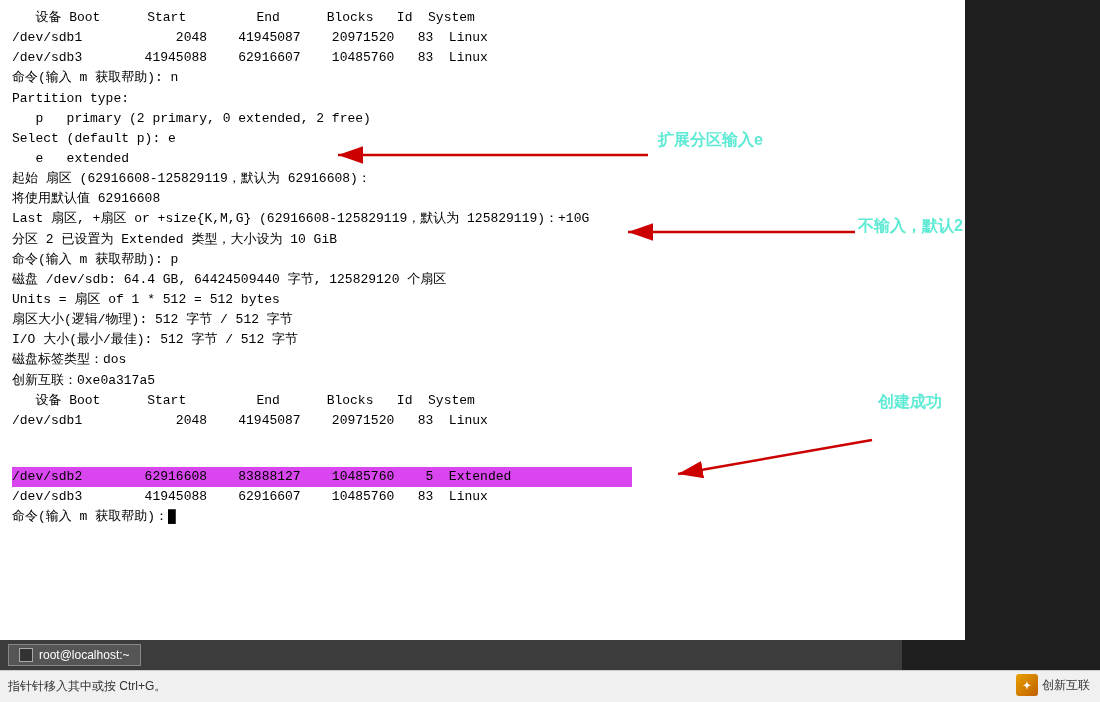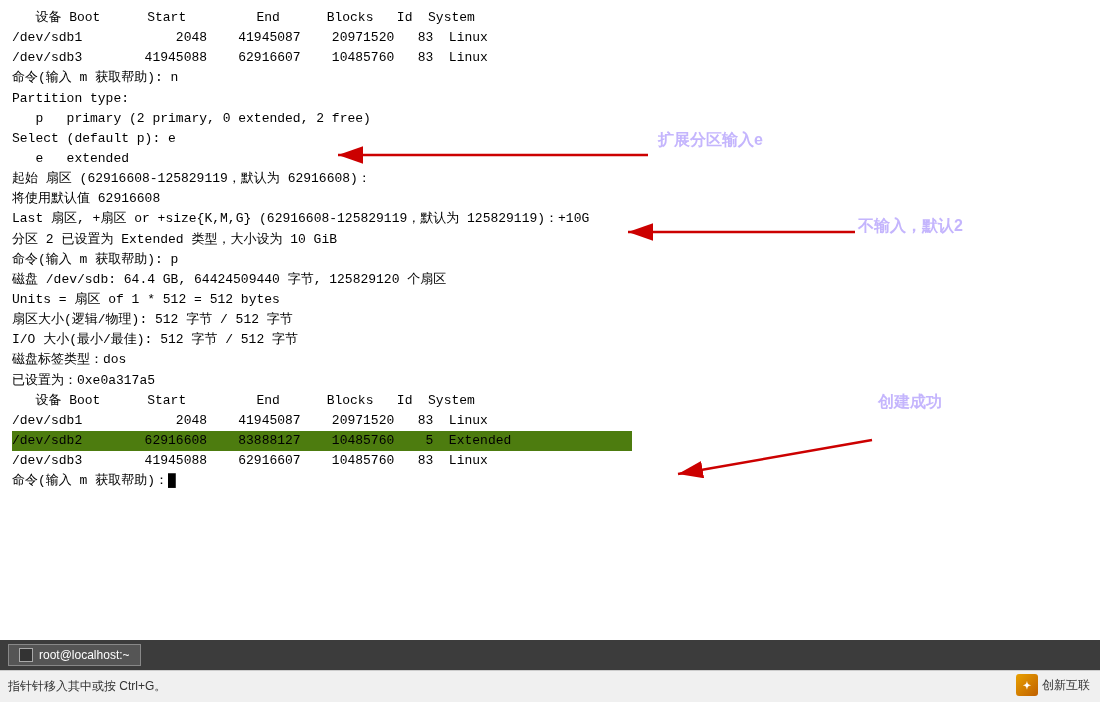--- a/index.html
+++ b/index.html
@@ -8,60 +8,61 @@
       height: 702px;
       background: #1e1e1e;
       font-family: 'Courier New', Courier, monospace;
       font-size: 13px;
       overflow: hidden;
       position: relative;
     }
 
     
     #terminal {
-      width: 1100px;
+      width: 965px;
       height: 640px;
       background: #ffffff;
       color: #000000;
       padding: 8px 12px;
       overflow: hidden;
       position: relative;
     }
 
     .term-line {
       line-height: 1.55;
       white-space: pre;
       font-size: 13px;
     }
 
     .highlighted-row {
-      background: #4d7c0f;
+      background: #d946ef;
       display: inline-block;
       width: 620px;
+      margin-top: 36px;
     }
 
     
     .annotation {
       position: absolute;
-      color: #c4b5fd;
+      color: #5eead4;
       font-family: 'SimSun', 'Microsoft YaHei', sans-serif;
       font-size: 16px;
       font-weight: bold;
       pointer-events: none;
     }
 
     
     .arrow-svg {
       position: absolute;
       pointer-events: none;
     }
 
     
     #taskbar {
-      width: 1100px;
+      width: 902px;
       height: 30px;
       background: #3c3c3c;
       display: flex;
       align-items: center;
       padding: 0 8px;
       position: absolute;
       bottom: 32px;
       left: 0;
     }
 
@@ -150,21 +151,21 @@
     <div class="term-line">Last 扇区, +扇区 or +size{K,M,G} (62916608-125829119，默认为 125829119)：+10G</div>
     <div class="term-line">分区 2 已设置为 Extended 类型，大小设为 10 GiB</div>
     <div class="term-line"></div>
     <div class="term-line">命令(输入 m 获取帮助): p</div>
     <div class="term-line"></div>
     <div class="term-line">磁盘 /dev/sdb: 64.4 GB, 64424509440 字节, 125829120 个扇区</div>
     <div class="term-line">Units = 扇区 of 1 * 512 = 512 bytes</div>
     <div class="term-line">扇区大小(逻辑/物理): 512 字节 / 512 字节</div>
     <div class="term-line">I/O 大小(最小/最佳): 512 字节 / 512 字节</div>
     <div class="term-line">磁盘标签类型：dos</div>
-    <div class="term-line">已设置为：0xe0a317a5</div>
+    <div class="term-line">创新互联：0xe0a317a5</div>
     <div class="term-line"></div>
     <div class="term-line">   设备 Boot      Start         End      Blocks   Id  System</div>
     <div class="term-line">/dev/sdb1            2048    41945087    20971520   83  Linux</div>
     <div class="term-line"><span class="highlighted-row">/dev/sdb2        62916608    83888127    10485760    5  Extended</span></div>
     <div class="term-line">/dev/sdb3        41945088    62916607    10485760   83  Linux</div>
     <div class="term-line"></div>
     <div class="term-line"></div>
     <div class="term-line">命令(输入 m 获取帮助)：█</div>
   </div>
 

